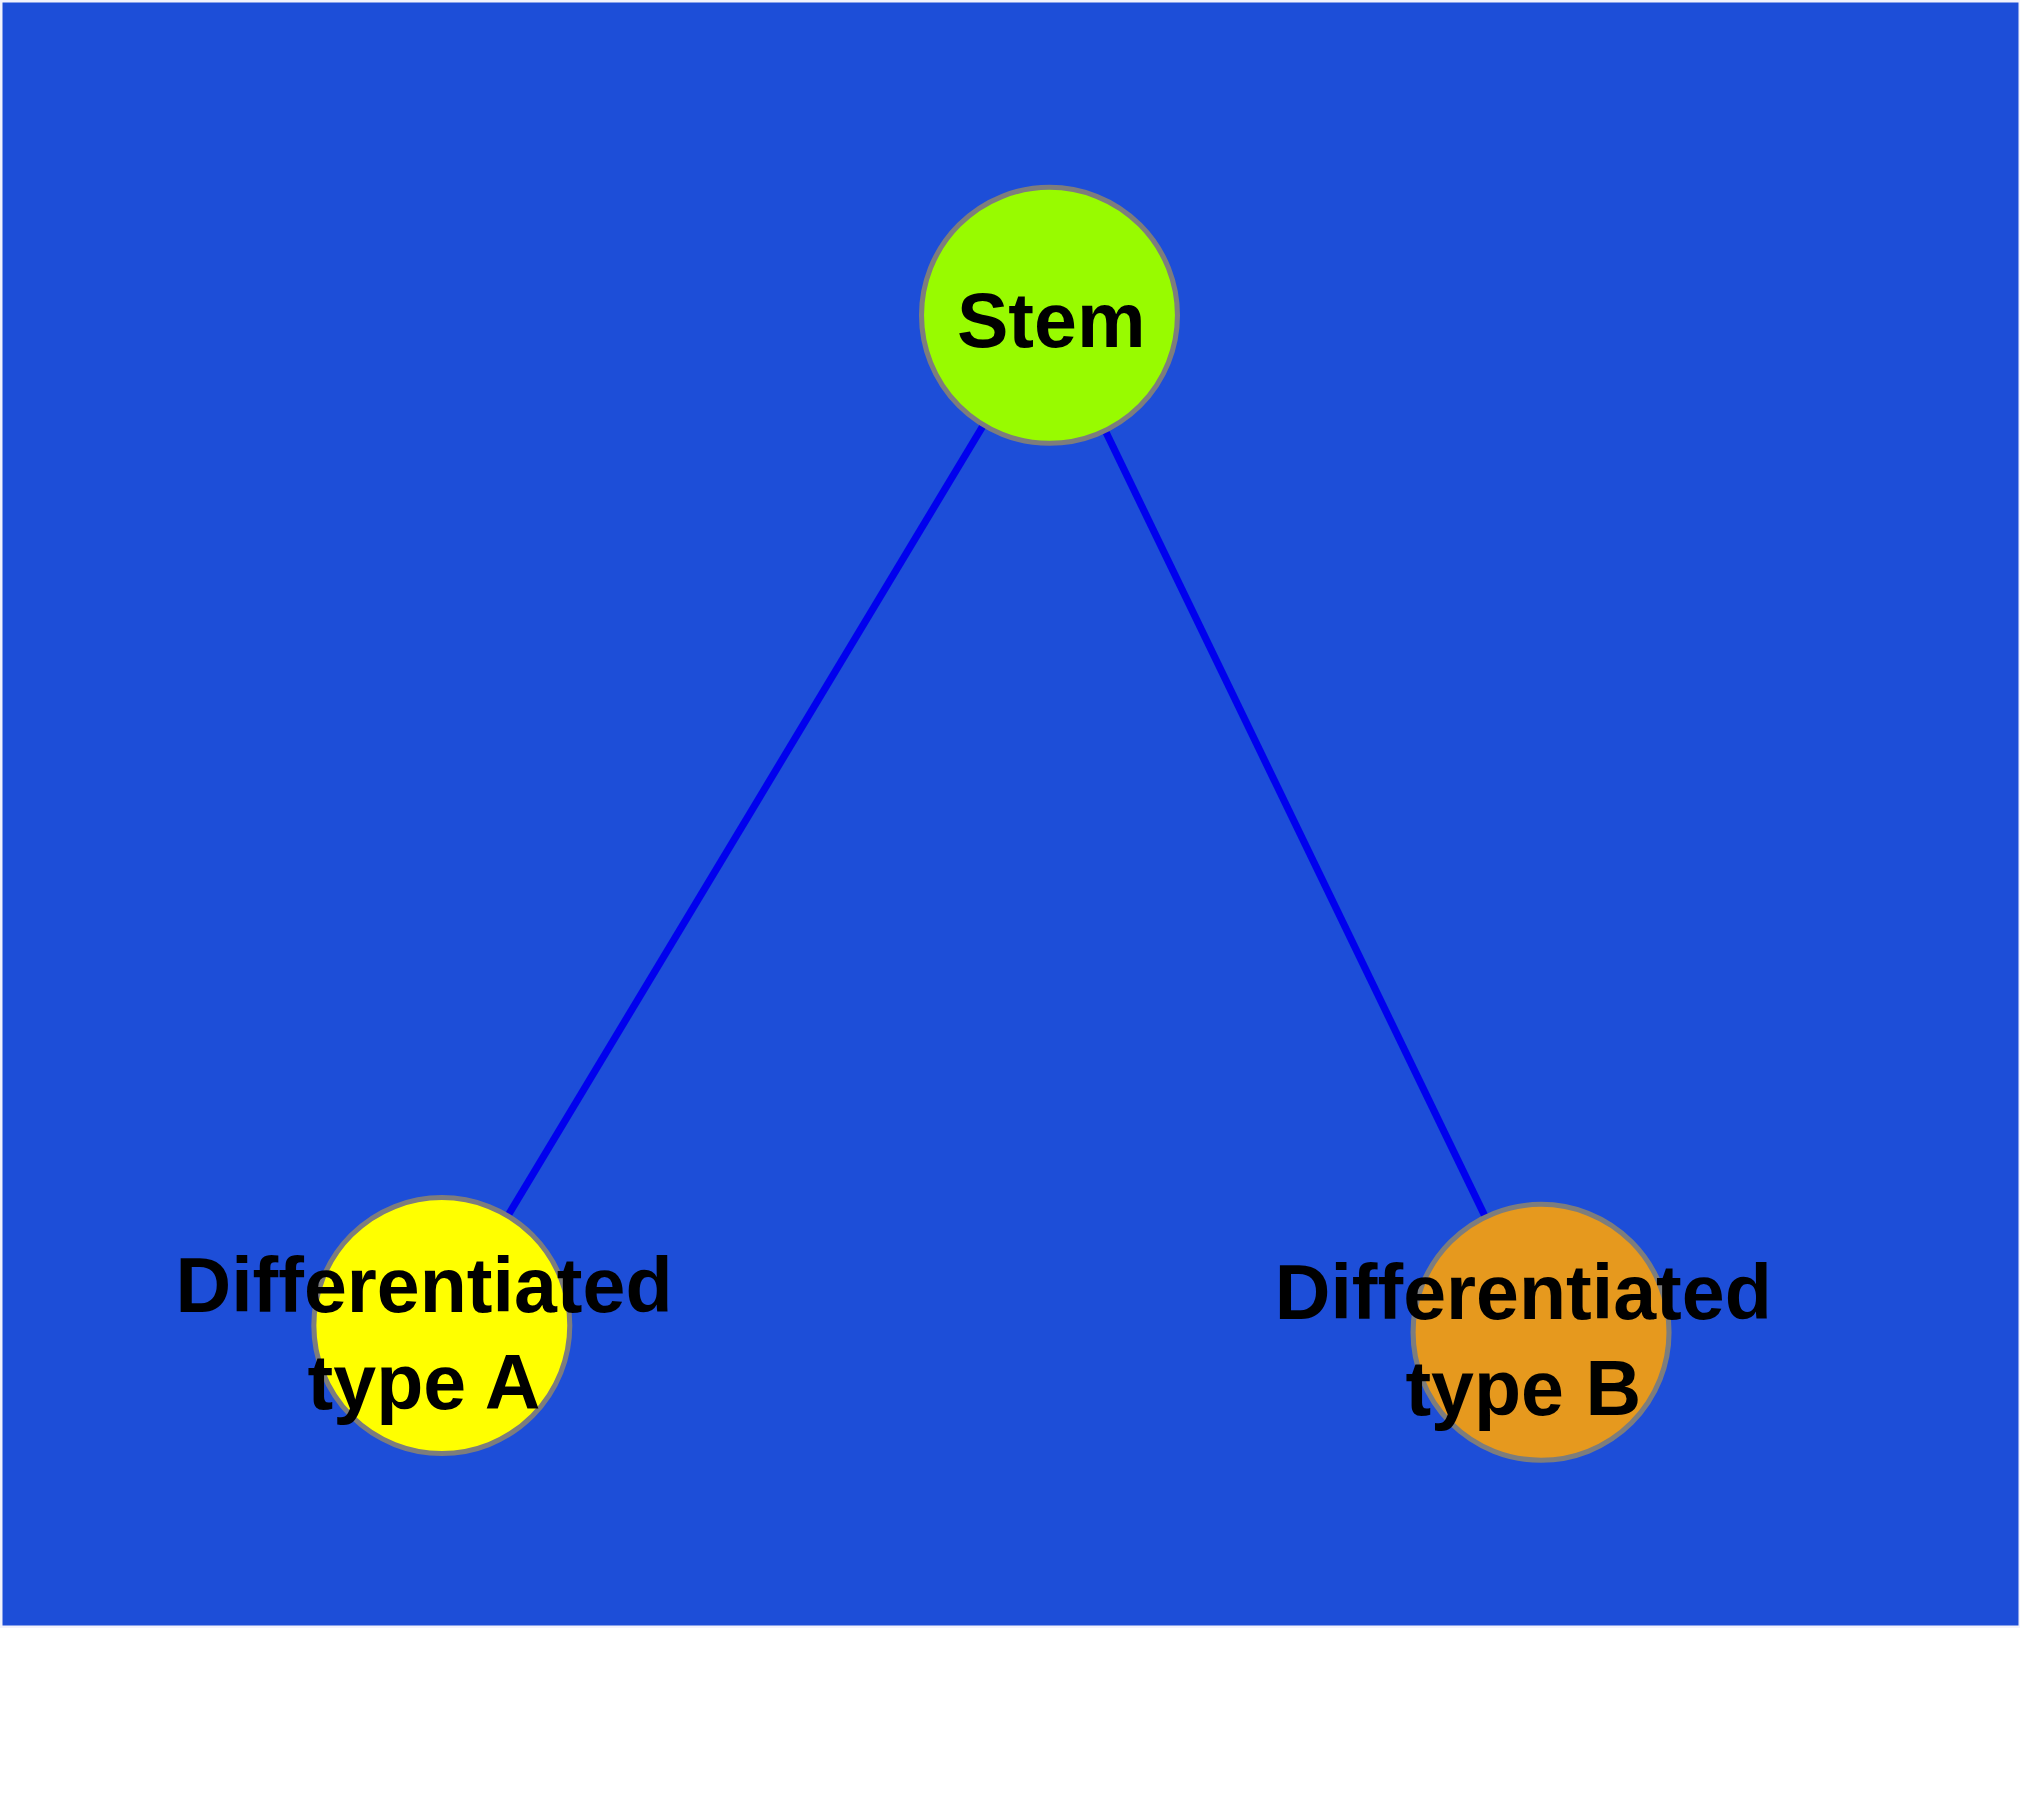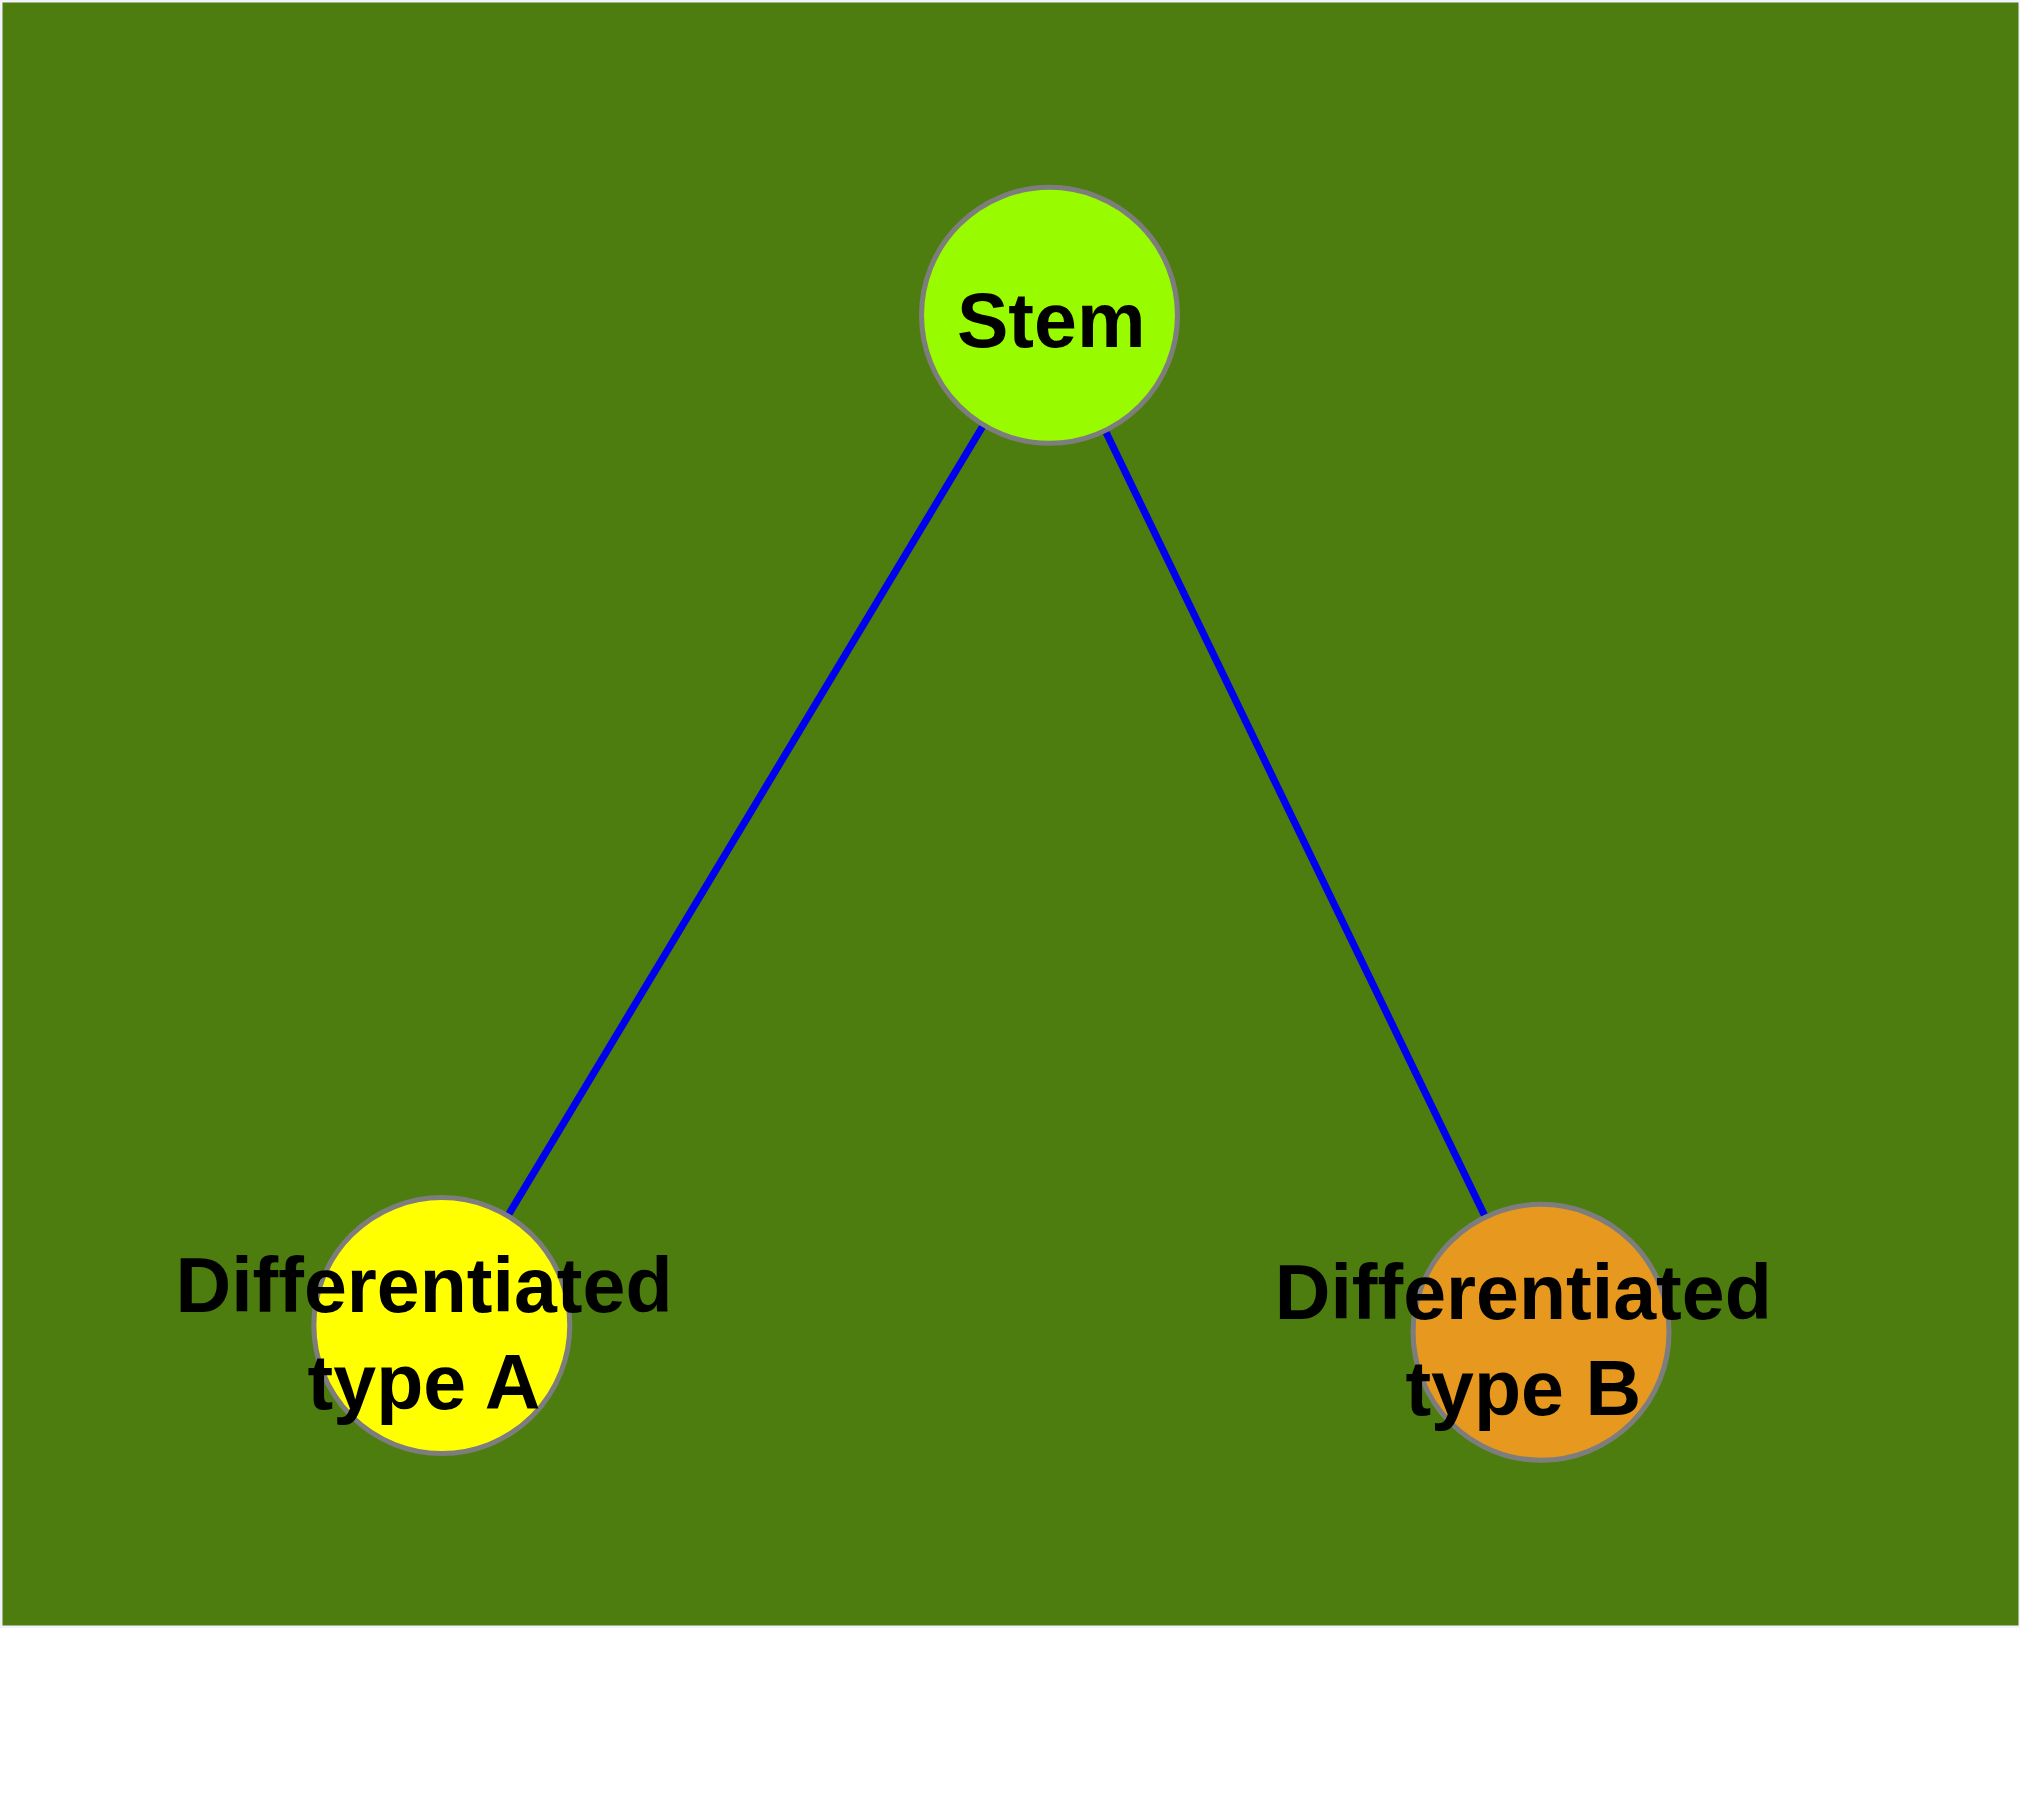--- a/index.html
+++ b/index.html
@@ -3,21 +3,21 @@
 <meta charset="utf-8">
 <style>
   html, body {
     margin: 0;
     padding: 0;
   }
   .canvas {
     position: relative;
     width: 2021px;
     height: 1628px;
-    background: #4d7c0f;
+    background: #1d4ed8;
     box-shadow: inset 0 0 0 2.5px #f2f2fc;
     overflow: hidden;
     font-family: "Liberation Sans", sans-serif;
   }
   svg.graph {
     display: block;
     width: 2021px;
     height: 1812px;
   }
   .edge {

